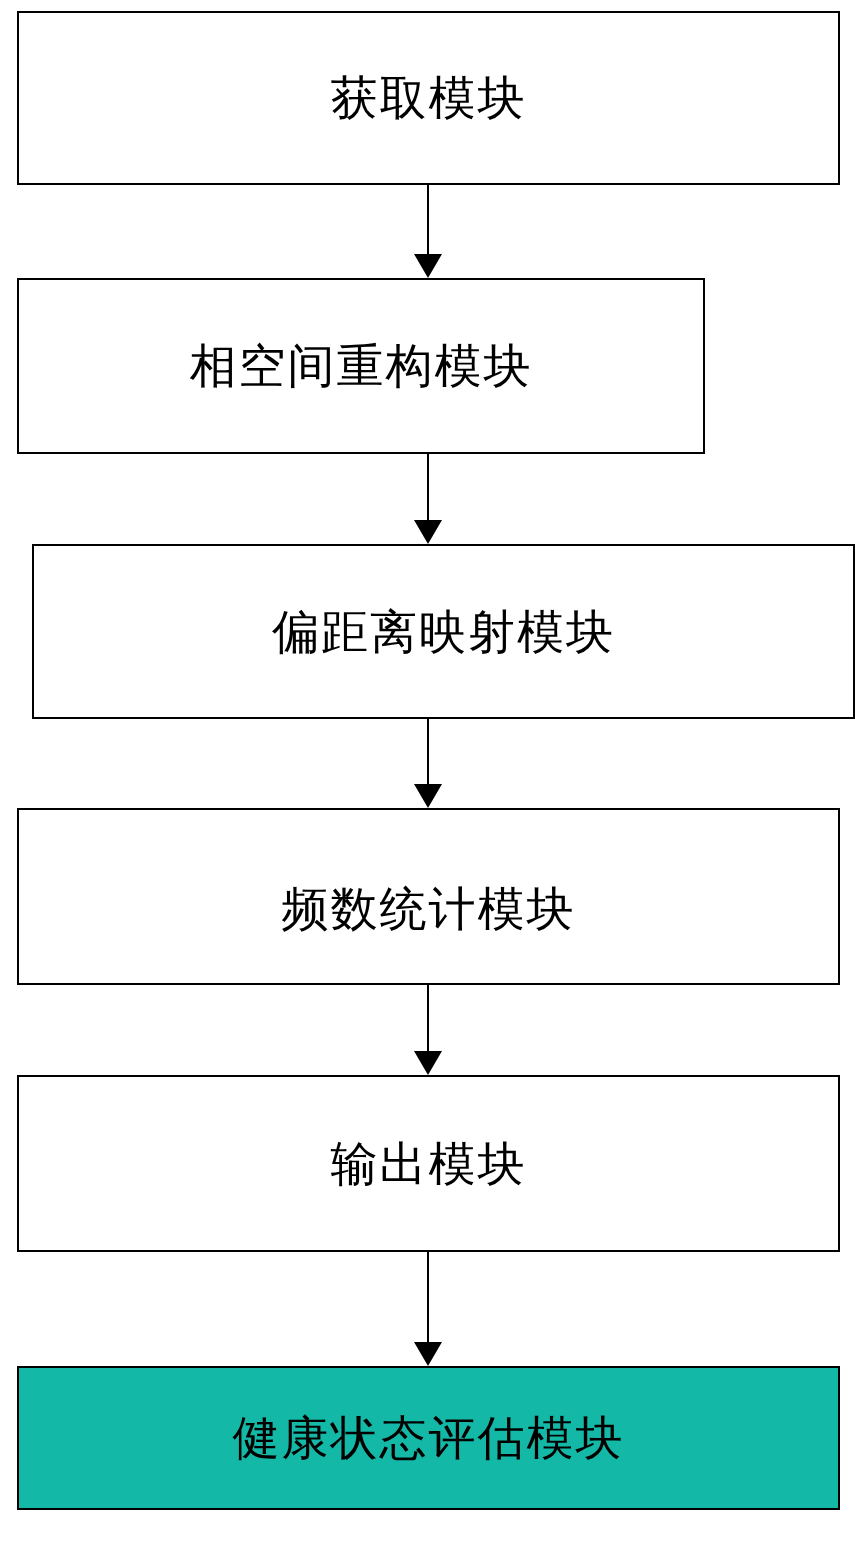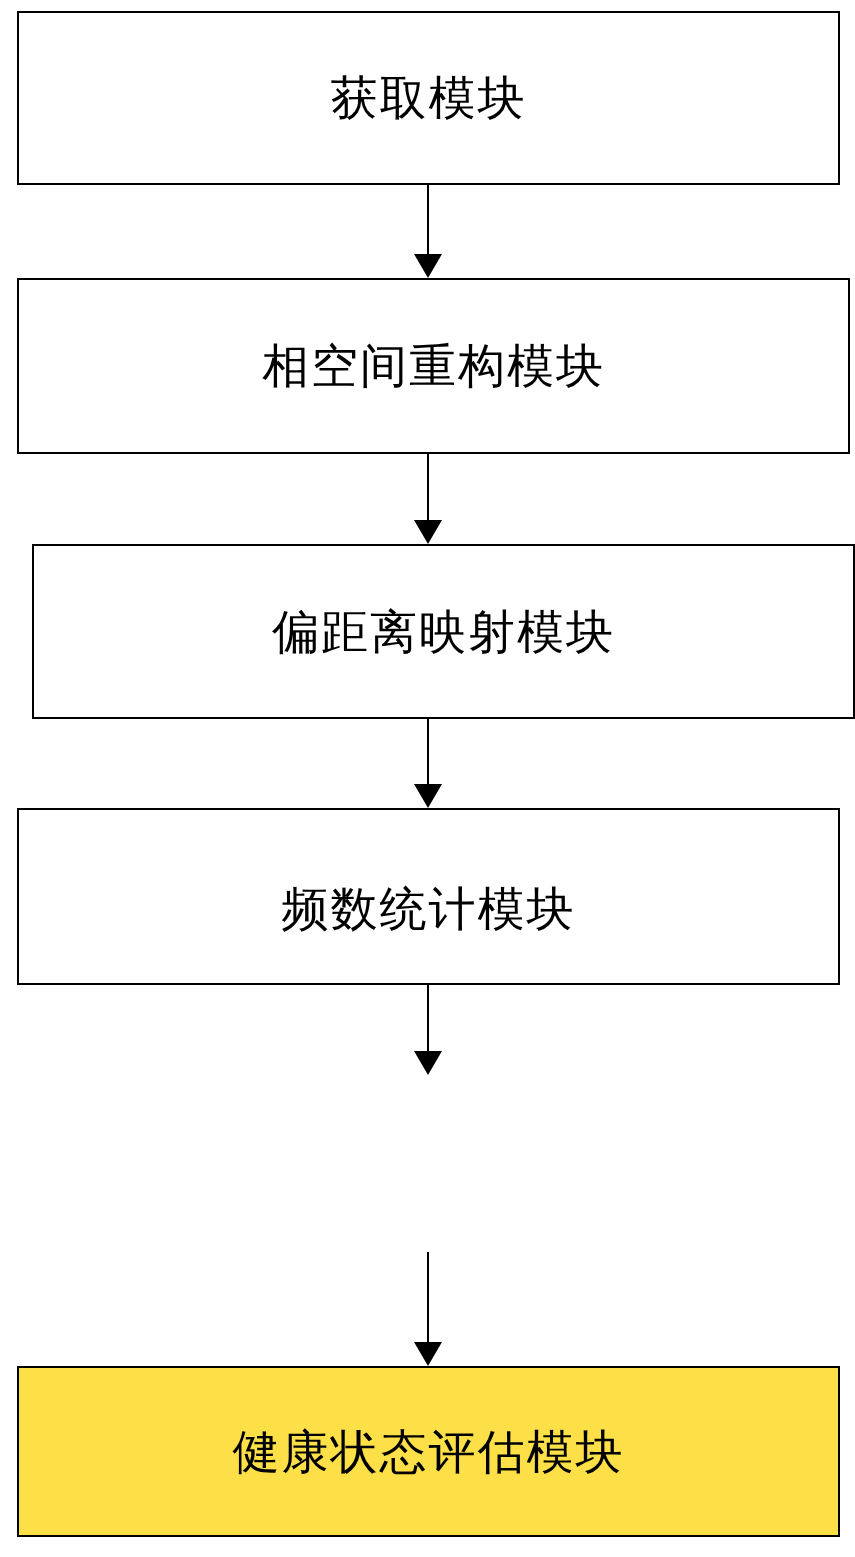--- a/index.html
+++ b/index.html
@@ -45,34 +45,37 @@
 </style>
 </head>
 <body>
 
 <div id="canvas">
 
   <div class="node-box" id="node-0" style="left: 17px; top: 11px; width: 823px; height: 174px; border-color: rgb(0, 0, 0); background: rgb(255, 255, 255);">
     <span class="node-label" style="color: rgb(0, 0, 0);">获取模块</span>
   </div>
 
-  <div class="node-box" id="node-1" style="left: 17px; top: 278px; width: 833px; height: 176px; border-color: rgb(0, 0, 0); background: rgb(255, 255, 255); text-align: right;">
+  <div class="node-box" id="node-1" style="left: 17px; top: 278px; width: 688px; height: 176px; border-color: rgb(0, 0, 0); background: rgb(255, 255, 255); text-align: right;">
     <span class="node-label" style="color: rgb(0, 0, 0);">相空间重构模块</span>
   </div>
 
   <div class="node-box" id="node-2" style="left: 32px; top: 544px; width: 823px; height: 175px; border-color: rgb(0, 0, 0); background: rgb(255, 255, 255);">
     <span class="node-label" style="color: rgb(0, 0, 0);">偏距离映射模块</span>
   </div>
 
   <div class="node-box" id="node-3" style="left: 17px; top: 808px; width: 823px; height: 177px; border-color: rgb(0, 0, 0); background: rgb(255, 255, 255);">
     <span class="node-label" style="color: rgb(0, 0, 0); margin-top: 24px;">频数统计模块</span>
   </div>
 
+  <div class="node-box" id="node-4" style="left: 17px; top: 1075px; width: 823px; height: 177px; border-color: rgb(0, 0, 0); background: rgb(255, 255, 255);">
+    <span class="node-label" style="color: rgb(0, 0, 0);">输出模块</span>
+  </div>
 
-  <div class="node-box" id="node-5" style="left: 17px; top: 1366px; width: 823px; height: 171px; border-color: rgb(0, 0, 0); background: #fde047;">
+  <div class="node-box" id="node-5" style="left: 17px; top: 1366px; width: 823px; height: 144px; border-color: rgb(0, 0, 0); background: #14b8a6;">
     <span class="node-label" style="color: rgb(0, 0, 0);">健康状态评估模块</span>
   </div>
 
   <div class="connector" id="conn-0" style="left: 412px; top: 185px; width: 32px; height: 93px;">
       <svg width="32" height="93" viewBox="0 0 32 93">
         <line x1="16" y1="0" x2="16" y2="72" stroke="#000000" stroke-width="2"></line>
         <polygon points="2,69 30,69 16,93" fill="#000000"></polygon>
       </svg>
     </div>
   <div class="connector" id="conn-1" style="left: 412px; top: 454px; width: 32px; height: 90px;">

